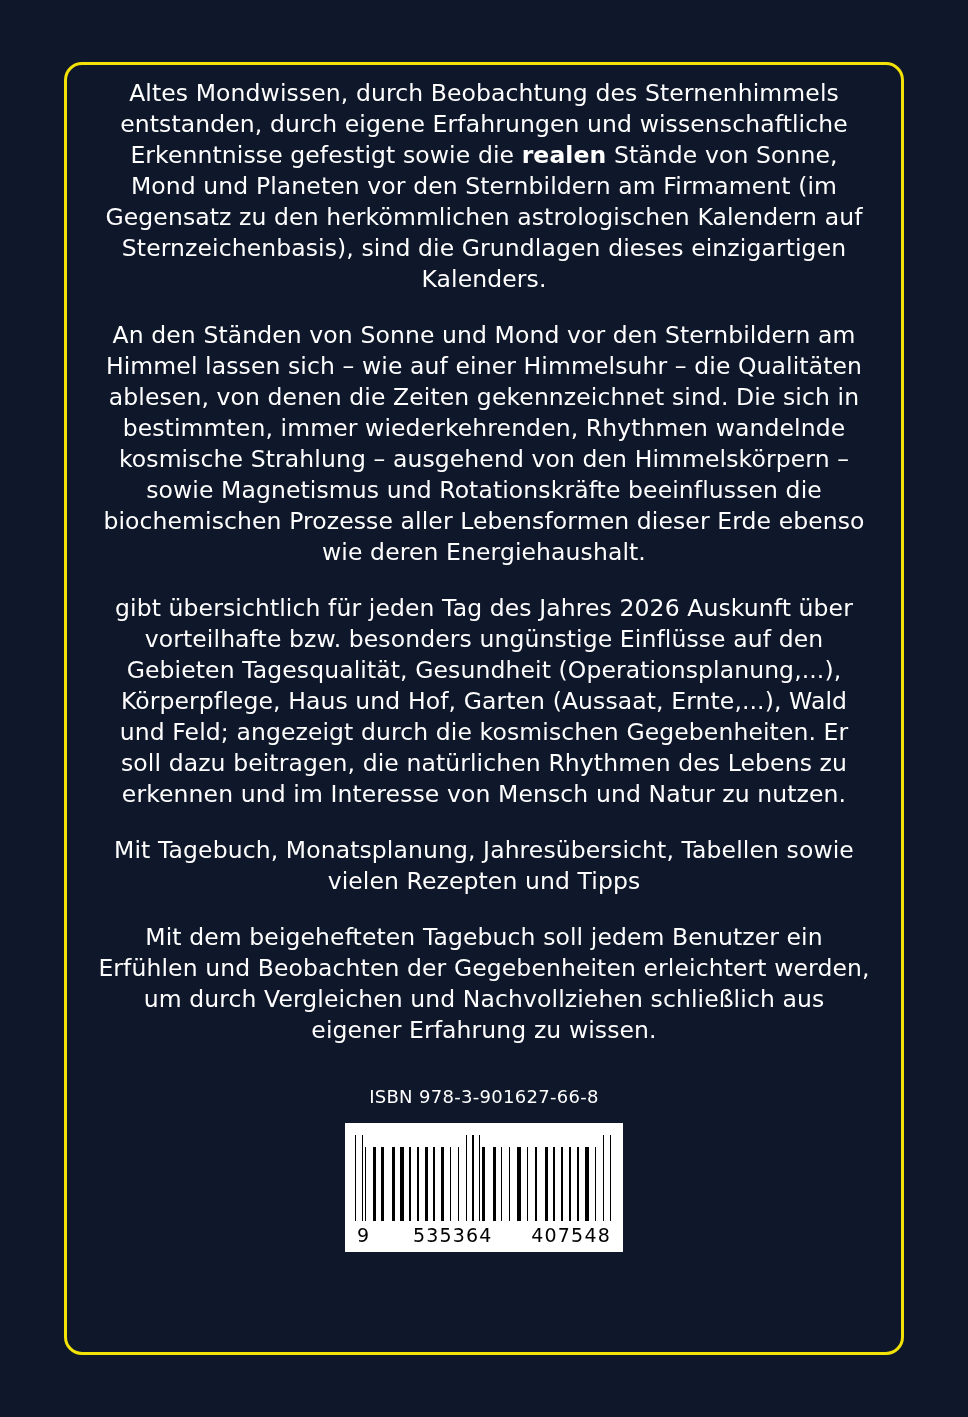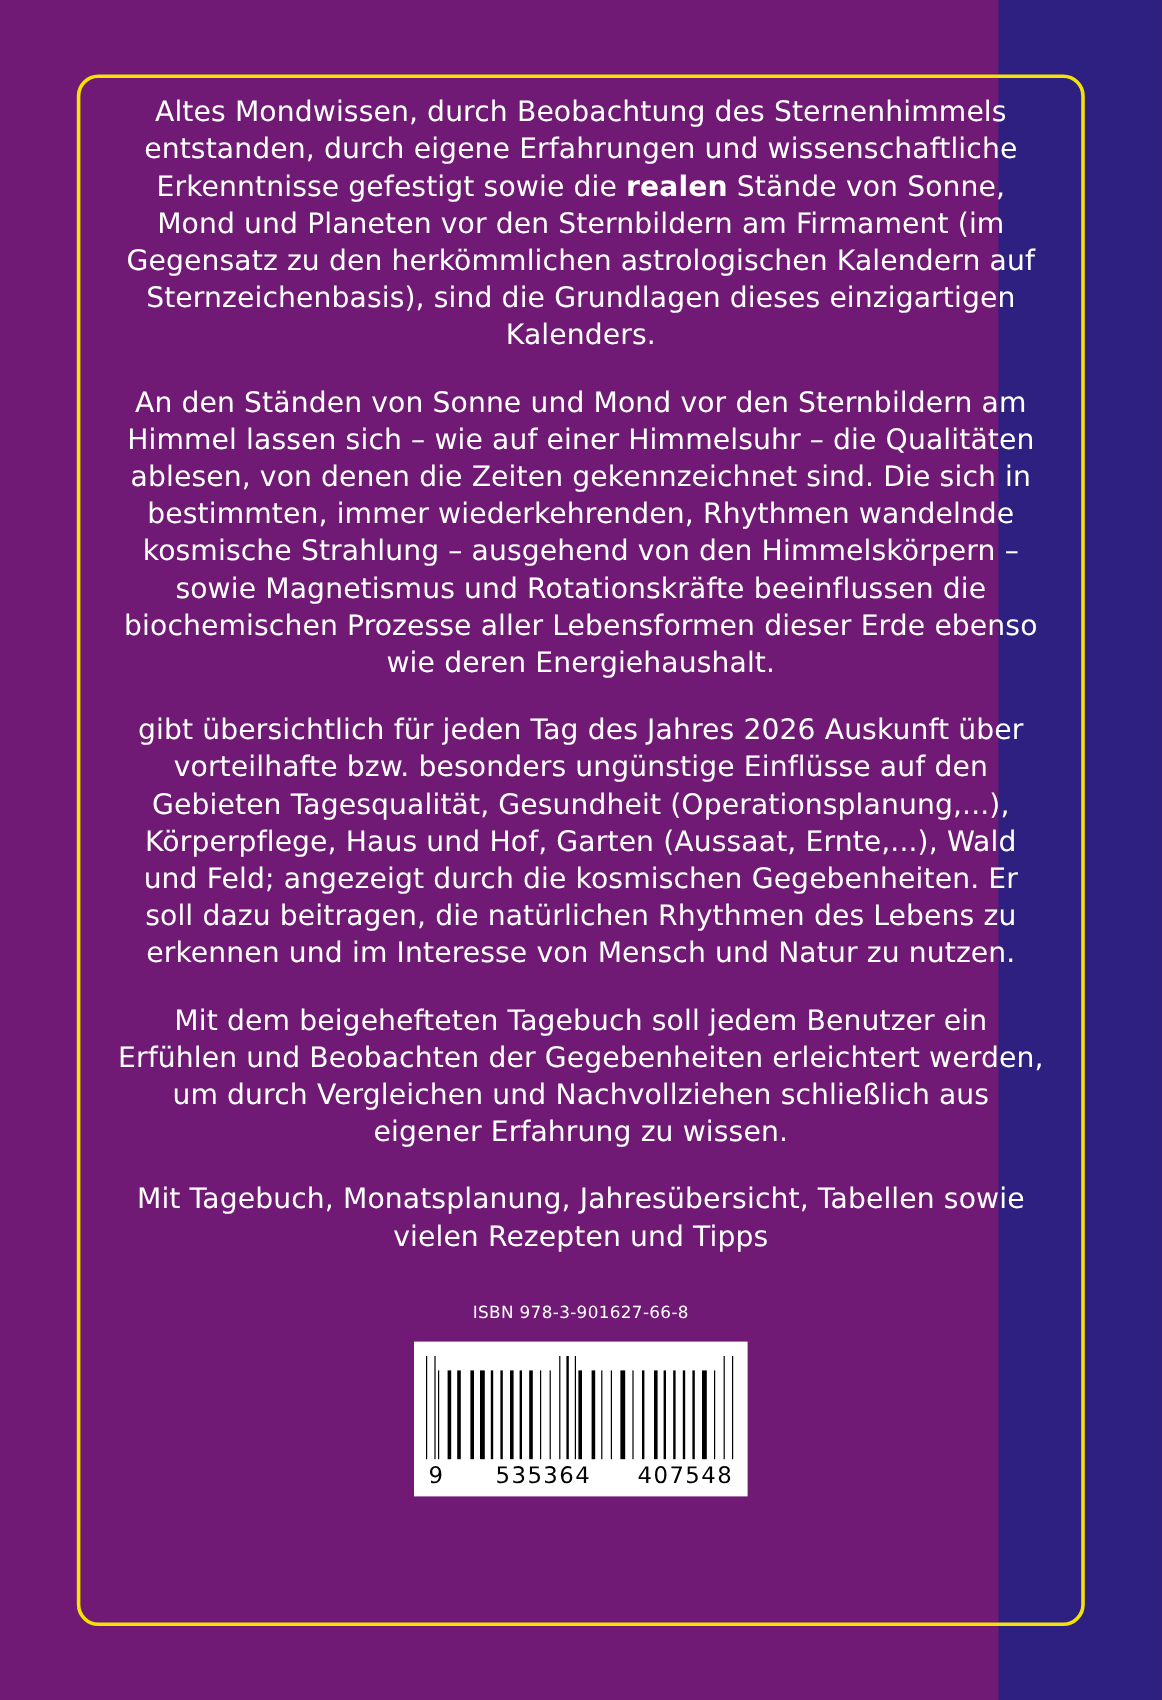--- a/index.html
+++ b/index.html
@@ -8,23 +8,23 @@
     background: #2d2080;
   }
   body {
     width: 968px;
     height: 1417px;
     overflow: hidden;
     font-family: "DejaVu Sans", sans-serif;
   }
   .page {
     position: relative;
-    width: 832px;
+    width: 968px;
     height: 1417px;
-    background: #701a75;
+    background: #0f172a;
     box-sizing: border-box;
   }
   .frame {
     position: absolute;
     left: 64px;
     top: 62px;
     width: 840px;
     height: 1293px;
     border: 3px solid #f2e205;
     border-radius: 18px;
@@ -60,21 +60,21 @@
     letter-spacing: 0.4px;
     color: #ffffff;
   }
   .website {
     margin: 34px 0 0 0;
     font-size: 23px;
     color: #ffffff;
   }
   .isbn {
     margin: 40px 0 0 0;
-    font-size: 14px;
+    font-size: 18px;
     letter-spacing: 0.3px;
     color: #ffffff;
     text-align: center;
   }
   .barcode-wrap {
     margin: 16px auto 0 auto;
     width: 278px;
     background: #ffffff;
     padding: 12px 10px 6px 10px;
     box-sizing: border-box;
@@ -114,23 +114,23 @@
 
     <p class="para">
       <span>Altes Mondwissen, durch Beobachtung des Sternenhimmels entstanden, durch eigene Erfahrungen und wissenschaftliche Erkenntnisse gefestigt sowie die </span><b>realen</b><span> Stände von Sonne, Mond und Planeten vor den Sternbildern am Firmament (im Gegensatz zu den herkömmlichen astrologischen Kalendern auf Sternzeichenbasis), sind die Grundlagen dieses einzigartigen Kalenders.</span>
     </p>
 
     <p class="para">An den Ständen von Sonne und Mond vor den Sternbildern am Himmel lassen sich – wie auf einer Himmelsuhr – die Qualitäten ablesen, von denen die Zeiten gekennzeichnet sind. Die sich in bestimmten, immer wiederkehrenden, Rhythmen wandelnde kosmische Strahlung – ausgehend von den Himmelskörpern – sowie Magnetismus und  Rotationskräfte beeinflussen die biochemischen Prozesse aller Lebensformen dieser Erde ebenso wie deren Energiehaushalt.</p>
 
 
     <p class="para">gibt übersichtlich für jeden Tag des Jahres 2026 Auskunft über vorteilhafte bzw. besonders ungünstige Einflüsse auf den Gebieten Tagesqualität, Gesundheit (Operationsplanung,...), Körperpflege, Haus und Hof, Garten (Aussaat, Ernte,...), Wald und Feld; angezeigt durch die kosmischen Gegebenheiten. Er soll dazu beitragen, die natürlichen Rhythmen des Lebens zu erkennen und im Interesse von Mensch und Natur zu nutzen.</p>
 
+    <p class="para">Mit Tagebuch, Monatsplanung, Jahresübersicht, Tabellen sowie vielen Rezepten und Tipps</p>
+
     <p class="para">Mit dem beigehefteten Tagebuch soll jedem Benutzer ein Erfühlen und Beobachten der Gegebenheiten erleichtert werden, um durch Vergleichen und Nachvollziehen schließlich aus eigener Erfahrung zu wissen.</p>
-
-    <p class="para">Mit Tagebuch, Monatsplanung, Jahresübersicht, Tabellen sowie vielen Rezepten und Tipps</p>
 
 
     <p class="isbn">ISBN 978-3-901627-66-8</p>
 
     <div class="barcode-wrap">
       <div class="bars">
           <span style="width: 2px; height: 86px;"></span>
           <span style="width: 2px; height: 74px; background: transparent;"></span>
           <span style="width: 2px; height: 86px;"></span>
           <span style="width: 2px; height: 74px;"></span>

